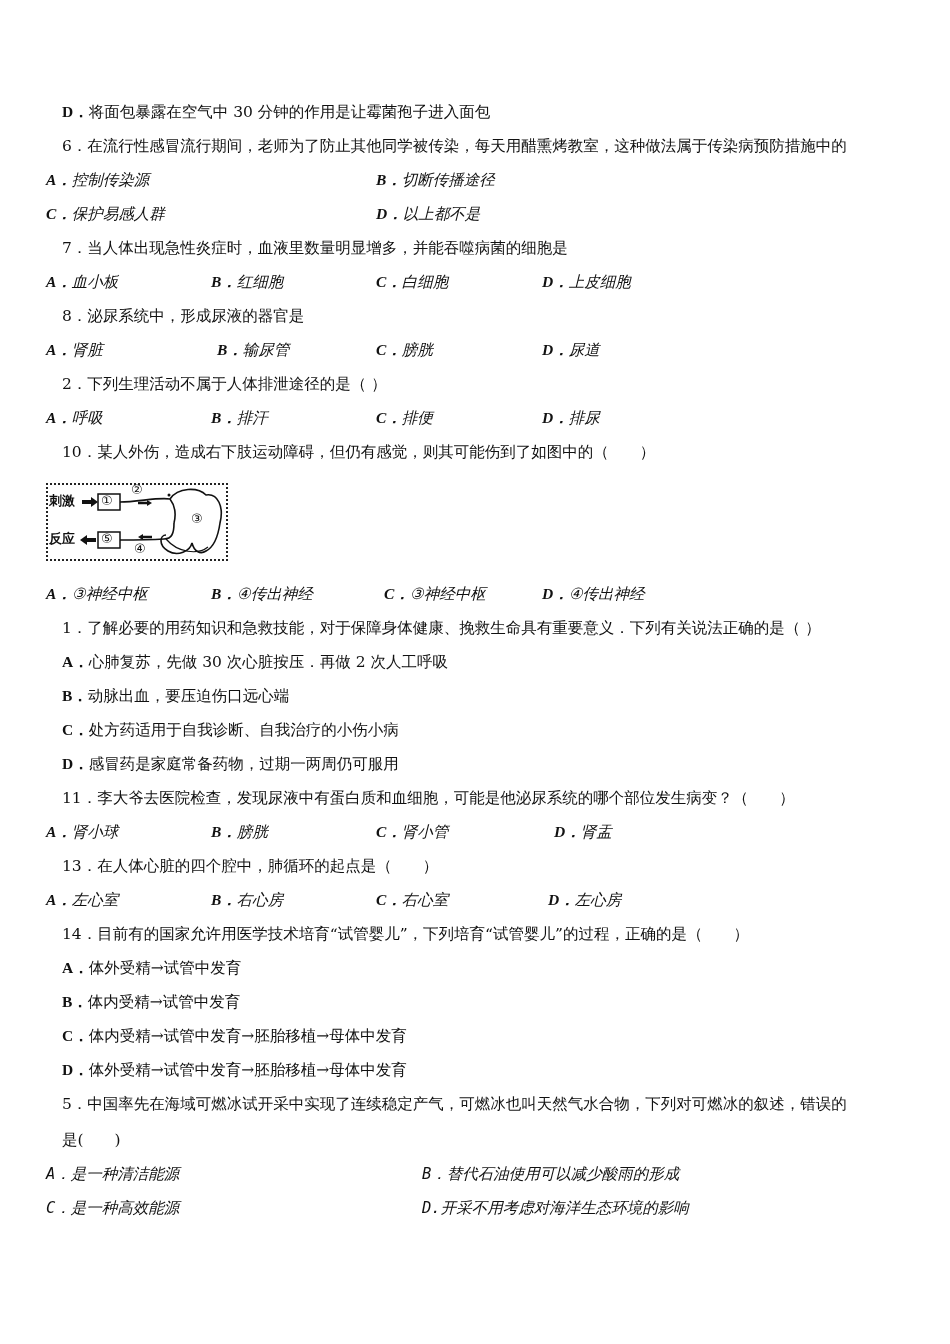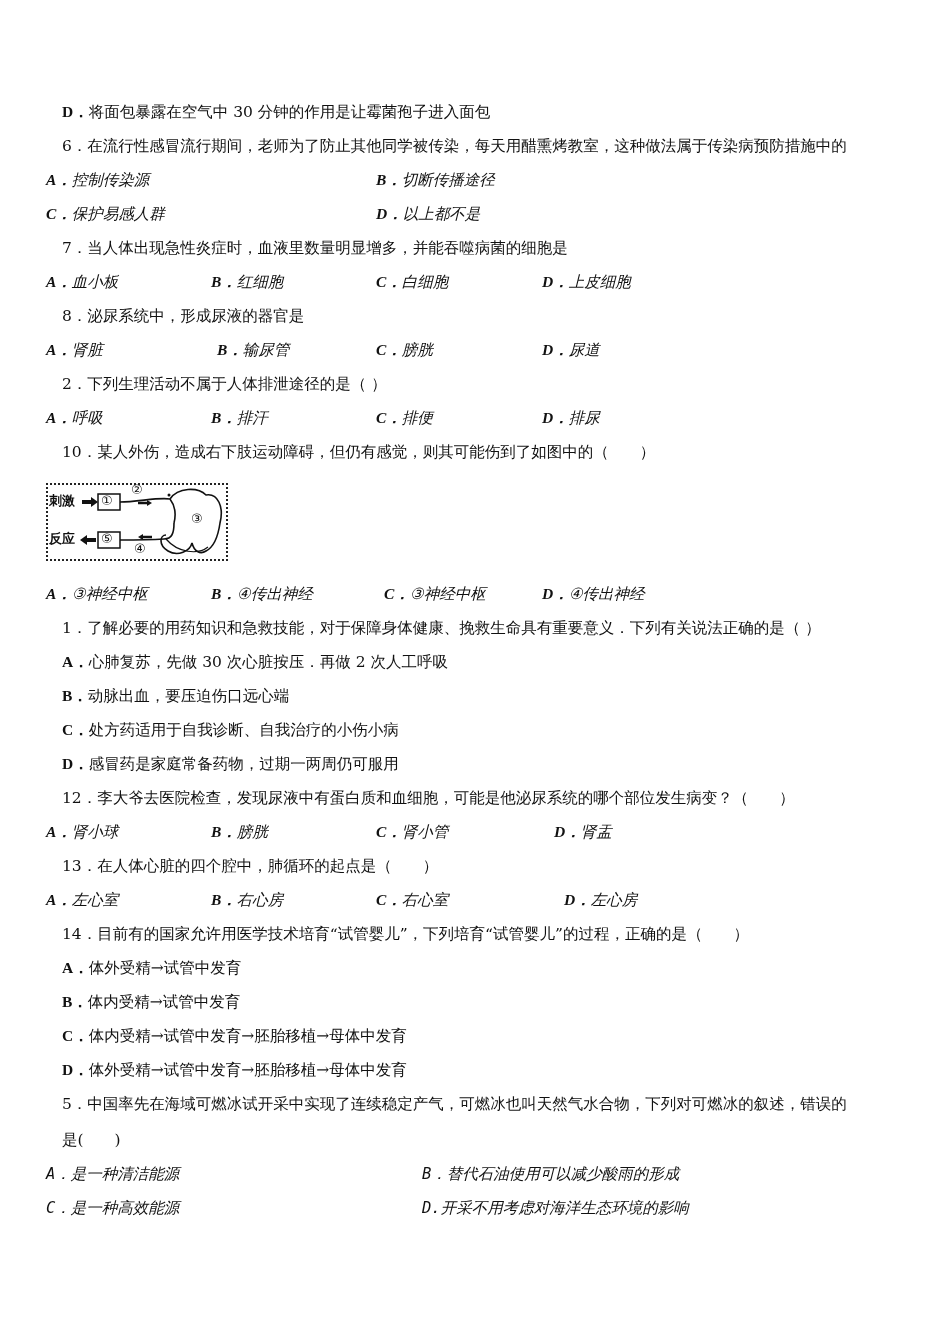--- a/index.html
+++ b/index.html
@@ -98,34 +98,34 @@
   <span class="opt" style="left:338px"><span class="opt-letter">C．</span><span>③神经中枢</span></span>
   <span class="opt" style="left:496px"><span class="opt-letter">D．</span><span>④传出神经</span></span>
 </div>
 
 <div class="line" style="top:618px">1．了解必要的用药知识和急救技能，对于保障身体健康、挽救生命具有重要意义．下列有关说法正确的是（ ）</div>
 <div class="line" style="top:652px"><span class="opt-letter">A．</span><span>心肺复苏，先做 30 次心脏按压．再做 2 次人工呼吸</span></div>
 <div class="line" style="top:686px"><span class="opt-letter">B．</span><span>动脉出血，要压迫伤口远心端</span></div>
 <div class="line" style="top:720px"><span class="opt-letter">C．</span><span>处方药适用于自我诊断、自我治疗的小伤小病</span></div>
 <div class="line" style="top:754px"><span class="opt-letter">D．</span><span>感冒药是家庭常备药物，过期一两周仍可服用</span></div>
 
-<div class="line" style="top:788px">12．李大爷去医院检查，发现尿液中有蛋白质和血细胞，可能是他泌尿系统的哪个部位发生病变？（　　）</div>
+<div class="line" style="top:788px">11．李大爷去医院检查，发现尿液中有蛋白质和血细胞，可能是他泌尿系统的哪个部位发生病变？（　　）</div>
 <div class="opts" style="top:822px">
   <span class="opt" style="left:0"><span class="opt-letter">A．</span><span>肾小球</span></span>
   <span class="opt" style="left:165px"><span class="opt-letter">B．</span><span>膀胱</span></span>
   <span class="opt" style="left:330px"><span class="opt-letter">C．</span><span>肾小管</span></span>
   <span class="opt" style="left:508px"><span class="opt-letter">D．</span><span>肾盂</span></span>
 </div>
 
 <div class="line" style="top:856px">13．在人体心脏的四个腔中，肺循环的起点是（　　）</div>
 <div class="opts" style="top:890px">
   <span class="opt" style="left:0"><span class="opt-letter">A．</span><span>左心室</span></span>
   <span class="opt" style="left:165px"><span class="opt-letter">B．</span><span>右心房</span></span>
   <span class="opt" style="left:330px"><span class="opt-letter">C．</span><span>右心室</span></span>
-  <span class="opt" style="left:518px"><span class="opt-letter">D．</span><span>左心房</span></span>
+  <span class="opt" style="left:502px"><span class="opt-letter">D．</span><span>左心房</span></span>
 </div>
 
 <div class="line" style="top:924px">14．目前有的国家允许用医学技术培育“试管婴儿”，下列培育“试管婴儿”的过程，正确的是（　　）</div>
 <div class="line" style="top:958px"><span class="opt-letter">A．</span><span>体外受精→试管中发育</span></div>
 <div class="line" style="top:992px"><span class="opt-letter">B．</span><span>体内受精→试管中发育</span></div>
 <div class="line" style="top:1026px"><span class="opt-letter">C．</span><span>体内受精→试管中发育→胚胎移植→母体中发育</span></div>
 <div class="line" style="top:1060px"><span class="opt-letter">D．</span><span>体外受精→试管中发育→胚胎移植→母体中发育</span></div>
 
 <div class="line" style="top:1094px">5．中国率先在海域可燃冰试开采中实现了连续稳定产气，可燃冰也叫天然气水合物，下列对可燃冰的叙述，错误的</div>
 <div class="line" style="top:1130px">是(　　)</div>

